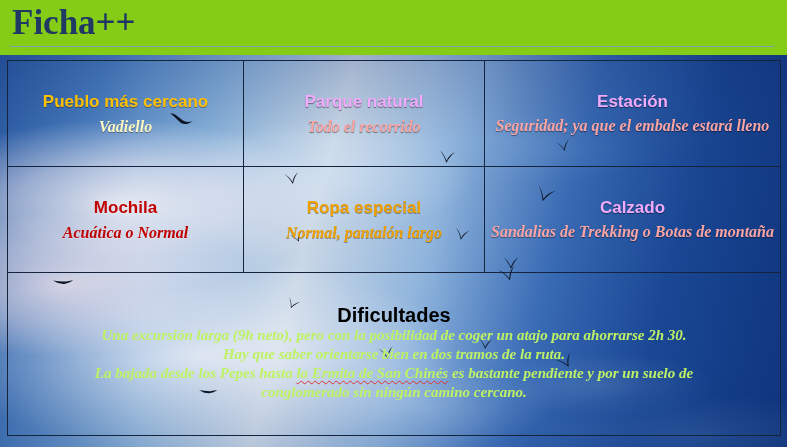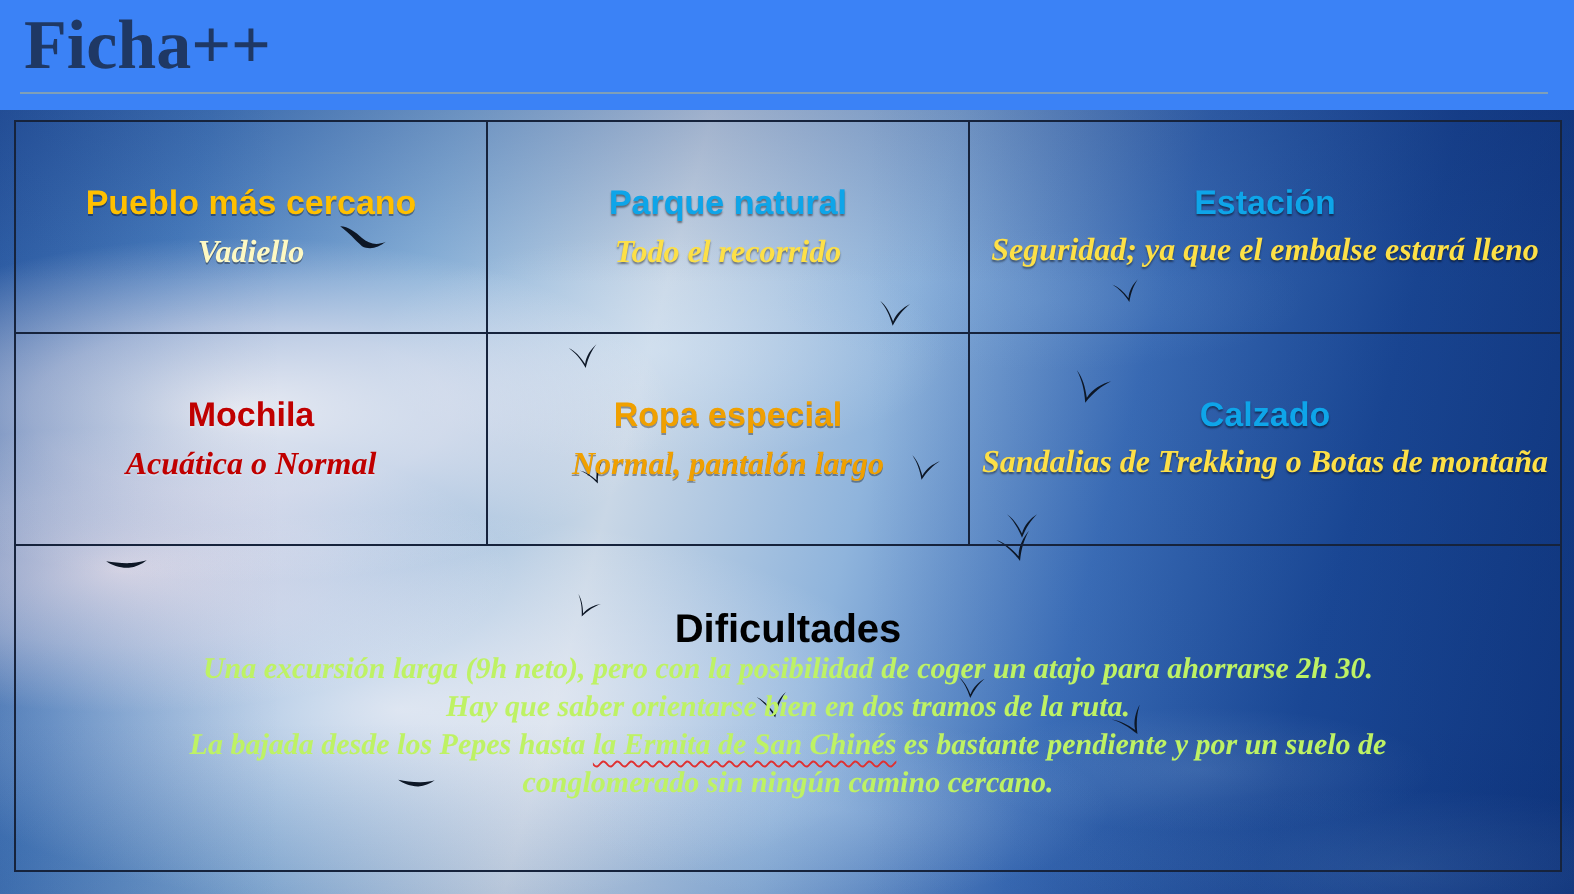--- a/index.html
+++ b/index.html
@@ -18,21 +18,21 @@
     height: 447px;
     background: #ffffff;
   }
 
   
   #title-area {
     position: absolute;
     left: 0; top: 0;
     width: 787px;
     height: 55px;
-    background: #3b82f6;
+    background: #84cc16;
   }
   #page-title {
     position: absolute;
     left: 12px;
     top: 2px;
     font-family: "Liberation Serif", "DejaVu Serif", serif;
     font-weight: bold;
     font-size: 35px;
     line-height: 42px;
     color: #1F3864;
@@ -139,22 +139,22 @@
     font-weight: bold;
     font-style: italic;
     font-size: 16px;
     line-height: 19px;
   }
   .cell-val.two-line { line-height: 18px; }
 
   
   .t-gold   .cell-head { color: #FFC000; text-shadow: 0 1px 0 rgba(0,0,0,.35); }
   .t-gold   .cell-val  { color: #fef9c3; text-shadow: 0 1px 0 rgba(0,0,0,.35); }
-  .t-cream  .cell-head { color: #0ea5e9; text-shadow: 0 1px 1px rgba(0,0,0,.45); }
-  .t-cream  .cell-val  { color: #fde047; text-shadow: 0 1px 1px rgba(0,0,0,.45); }
+  .t-cream  .cell-head { color: #f0abfc; text-shadow: 0 1px 1px rgba(0,0,0,.45); }
+  .t-cream  .cell-val  { color: #fca5a5; text-shadow: 0 1px 1px rgba(0,0,0,.45); }
   .t-red    .cell-head { color: #C00000; text-shadow: 0 1px 0 rgba(255,255,255,.25); }
   .t-red    .cell-val  { color: #C00000; text-shadow: 0 1px 0 rgba(255,255,255,.25); }
   .t-orange .cell-head { color: #F0A000; text-shadow: 0 1px 0 rgba(0,0,0,.35); }
   .t-orange .cell-val  { color: #F0A000; text-shadow: 0 1px 0 rgba(0,0,0,.35); }
 
   
   td.notes-cell {
     text-align: left;
     vertical-align: top;
     padding: 6px 8px 6px 10px;

